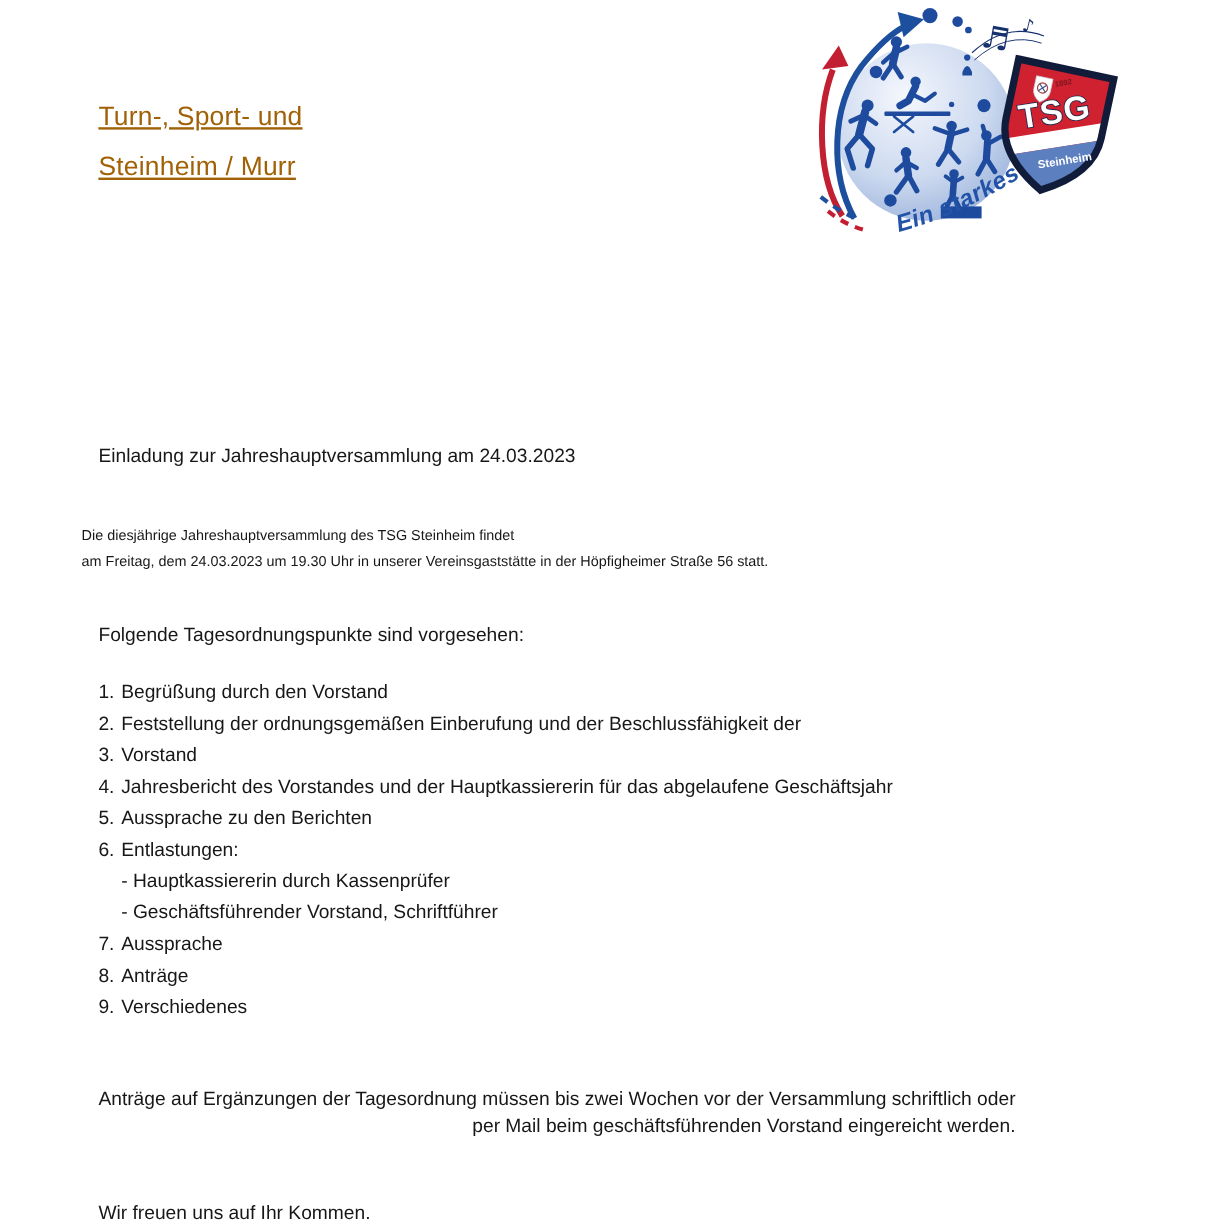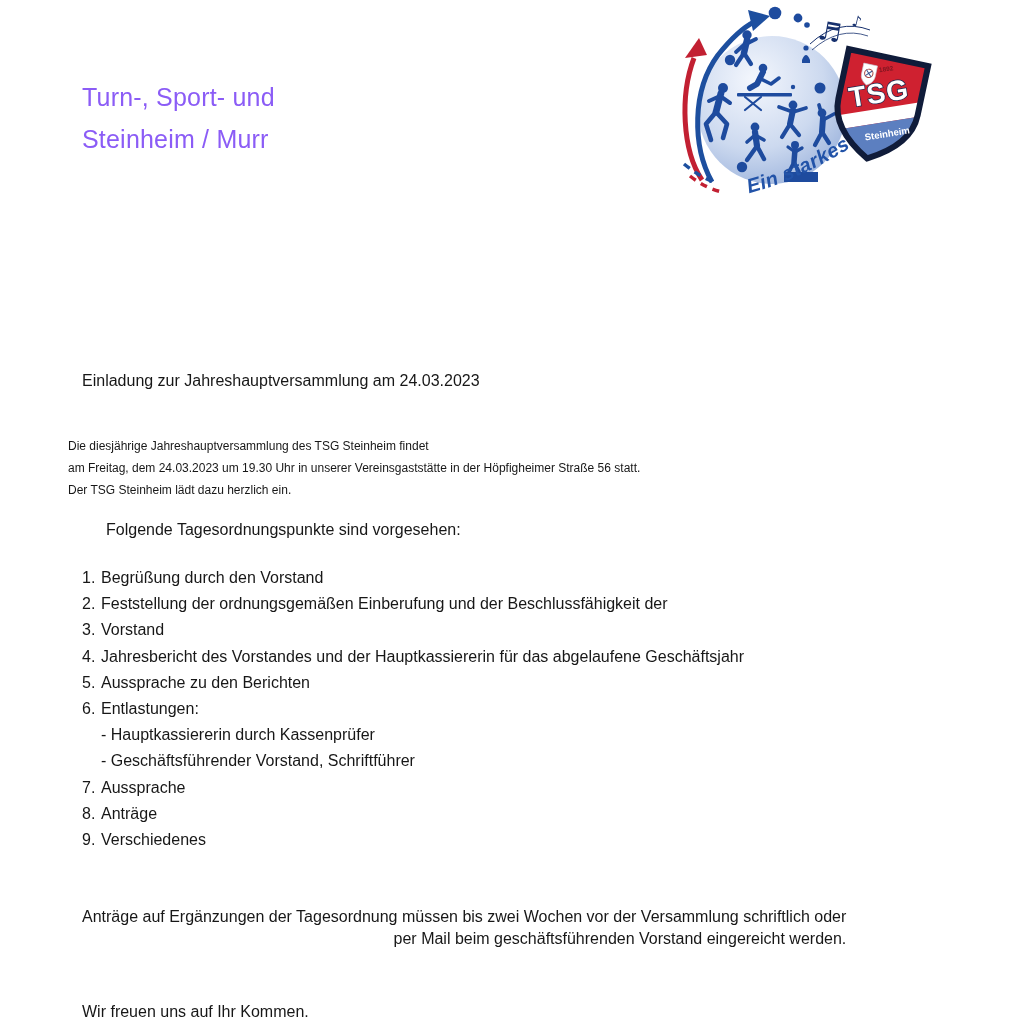--- a/index.html
+++ b/index.html
@@ -3,26 +3,26 @@
 <meta charset="utf-8">
 <style>
   html,body { margin:0; padding:0; background:#ffffff; }
   .page {
     position:relative; width:1020px; height:1020px; background:#ffffff;
     font-family:"Liberation Sans","DejaVu Sans",sans-serif; color:#171717;
     overflow:hidden;
   }
   .title {
     position:absolute; left:82px; top:76px;
-    font-size:25px; line-height:42px; letter-spacing:0.2px; color:#8b5cf6;
+    font-size:22px; line-height:42px; letter-spacing:0.2px; color:#a16207;text-decoration:underline;
   }
   .logo { position:absolute; left:660px; top:0; width:280px; height:210px; }
   .subject { position:absolute; left:82px; top:372px; font-size:16px; }
   .intro { position:absolute; left:68px; top:436px; font-size:12px; line-height:21.8px; white-space:nowrap; }
-  .agenda-heading { position:absolute; left:82px; top:521px; font-size:16px;margin-left:24px; }
+  .agenda-heading { position:absolute; left:82px; top:521px; font-size:16px; }
   .agenda { position:absolute; left:82px; top:565px; font-size:16px; line-height:26.2px; }
   .agenda-line { display:flex; white-space:nowrap; }
   .agenda-line .marker { width:19px; flex:none; }
   .note { position:absolute; left:82px; top:906px; font-size:16px; line-height:22px; white-space:nowrap;text-align:right; }
   .closing { position:absolute; left:82px; top:984px; font-size:16px;margin-top:19px; }
 </style>
 </head>
 <body>
 
 <div class="page">
@@ -149,21 +149,20 @@
         <path d="M -3,-4 L 3,2 M 3,-4 L -3,2" stroke="#37538f" stroke-width="1" fill="none"></path>
       </g>
     </g>
   </svg>
 
   <div class="subject">Einladung zur Jahreshauptversammlung am 24.03.2023</div>
 
   <div class="intro">
     <div>Die diesjährige Jahreshauptversammlung des TSG Steinheim findet</div>
     <div>am Freitag, dem 24.03.2023 um 19.30 Uhr in unserer Vereinsgaststätte in der Höpfigheimer Straße 56 statt.</div>
-    <div>Der TSG Steinheim lädt dazu herzlich ein.</div>
   </div>
 
   <div class="agenda-heading">Folgende Tagesordnungspunkte sind vorgesehen:</div>
 
   <div class="agenda">
     <div class="agenda-line">
         <span class="marker">1.</span>
         <span>Begrüßung durch den Vorstand</span>
       </div>
     <div class="agenda-line">

